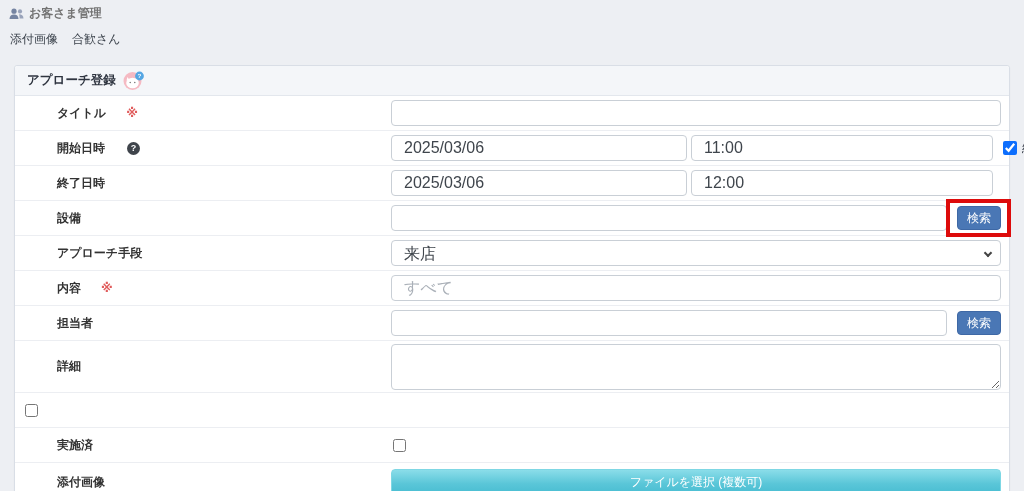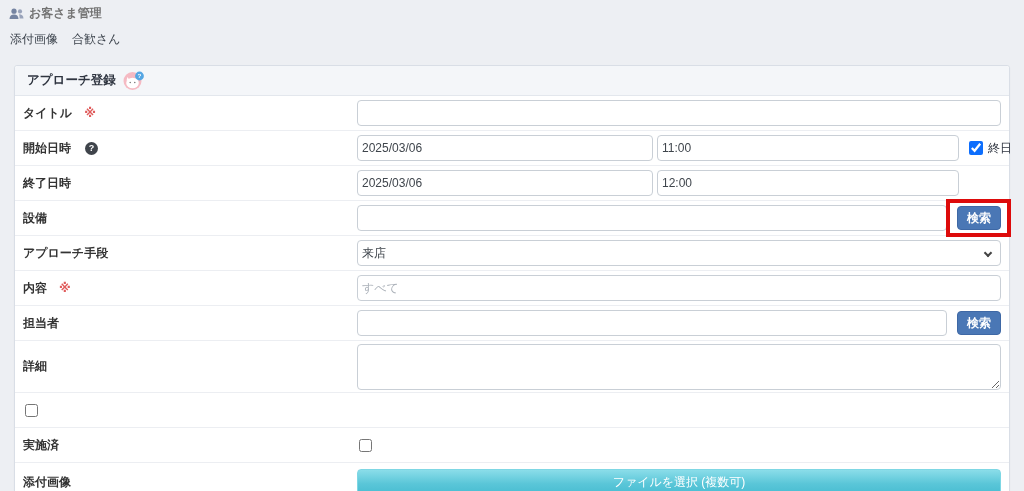--- a/index.html
+++ b/index.html
@@ -44,57 +44,57 @@
     border-bottom: 1px solid #eceef2;
     padding: 0 8px;
   }
   .frow:last-child { border-bottom: none; }
   .frow.tall { min-height: 52px; }
   .frow.attach { min-height: 38px; }
   .flabel {
     flex: 0 0 334px;
     font-size: 12px; font-weight: 700; color: #333;
     padding-left: 0;
-    display: flex; align-items: center; gap: 12px;
+    display: flex; align-items: center; gap: 20px; margin-left: 34px;
   }
   .req { color: #e05c5c; font-weight: 700; font-size: 12px; }
   .help-circle {
     width: 13px; height: 13px; border-radius: 50%;
     background: #3f444b; color: #fff;
     font-size: 9px; font-weight: 700;
     display: inline-flex; align-items: center; justify-content: center;
     margin-left: 2px;
   }
   .ffield { flex: 1; display: flex; align-items: center; position: relative; }
   input[type="text"], select, textarea {
     font-family: "Liberation Sans", "DejaVu Sans", sans-serif;
-    font-size: 12px; color: #3f454c;
+    font-size: 16px; color: #3f454c;
     border: 1px solid #c9cfd6; border-radius: 4px;
     background: #fff;
-    height: 26px; padding: 0 4px;
+    height: 26px; padding: 0 12px;
     outline: none;
   }
   input::placeholder, textarea::placeholder { color: #aab0b8; }
   .w-full { width: 100%; }
   .date-input { width: 296px; flex: 0 0 296px; }
   .time-input {
     width: 302px; flex: 0 0 302px; margin-left: 4px;
     background: #e9ecef; border-color: #dfe3e7; color: #3f454c;
   }
   .allday { display: flex; align-items: center; gap: 5px; margin-left: 10px; white-space: nowrap; }
   .allday input[type="checkbox"] { width: 14px; height: 14px; accent-color: #0d6efd; }
   .allday-label { font-size: 12px; color: #2f3540; }
   .grow-input { flex: 1; }
   .search-btn {
     font-family: "Liberation Sans", "DejaVu Sans", sans-serif;
     background: #4a77b5; border: 1px solid #3e68a5;
     color: #fff; font-size: 12px;
     border-radius: 4px; height: 24px; padding: 0 9px;
     margin-left: 10px; cursor: pointer; white-space: nowrap;
-    position: relative; z-index: 1; font-weight: bold;
+    position: relative; z-index: 1;
   }
   .annot-wrap { position: relative; display: inline-flex; }
   .red-box {
     position: absolute; z-index: 2; pointer-events: none;
     top: -7px; bottom: -7px; left: -1px; right: -10px;
     border: 4px solid #dd0b0b;
   }
   .select-wrap { position: relative; width: 100%; display: flex; justify-content: flex-end; }
   select { appearance: none; -webkit-appearance: none; width: 100%; padding-right: 22px; }
   .select-chevron {

